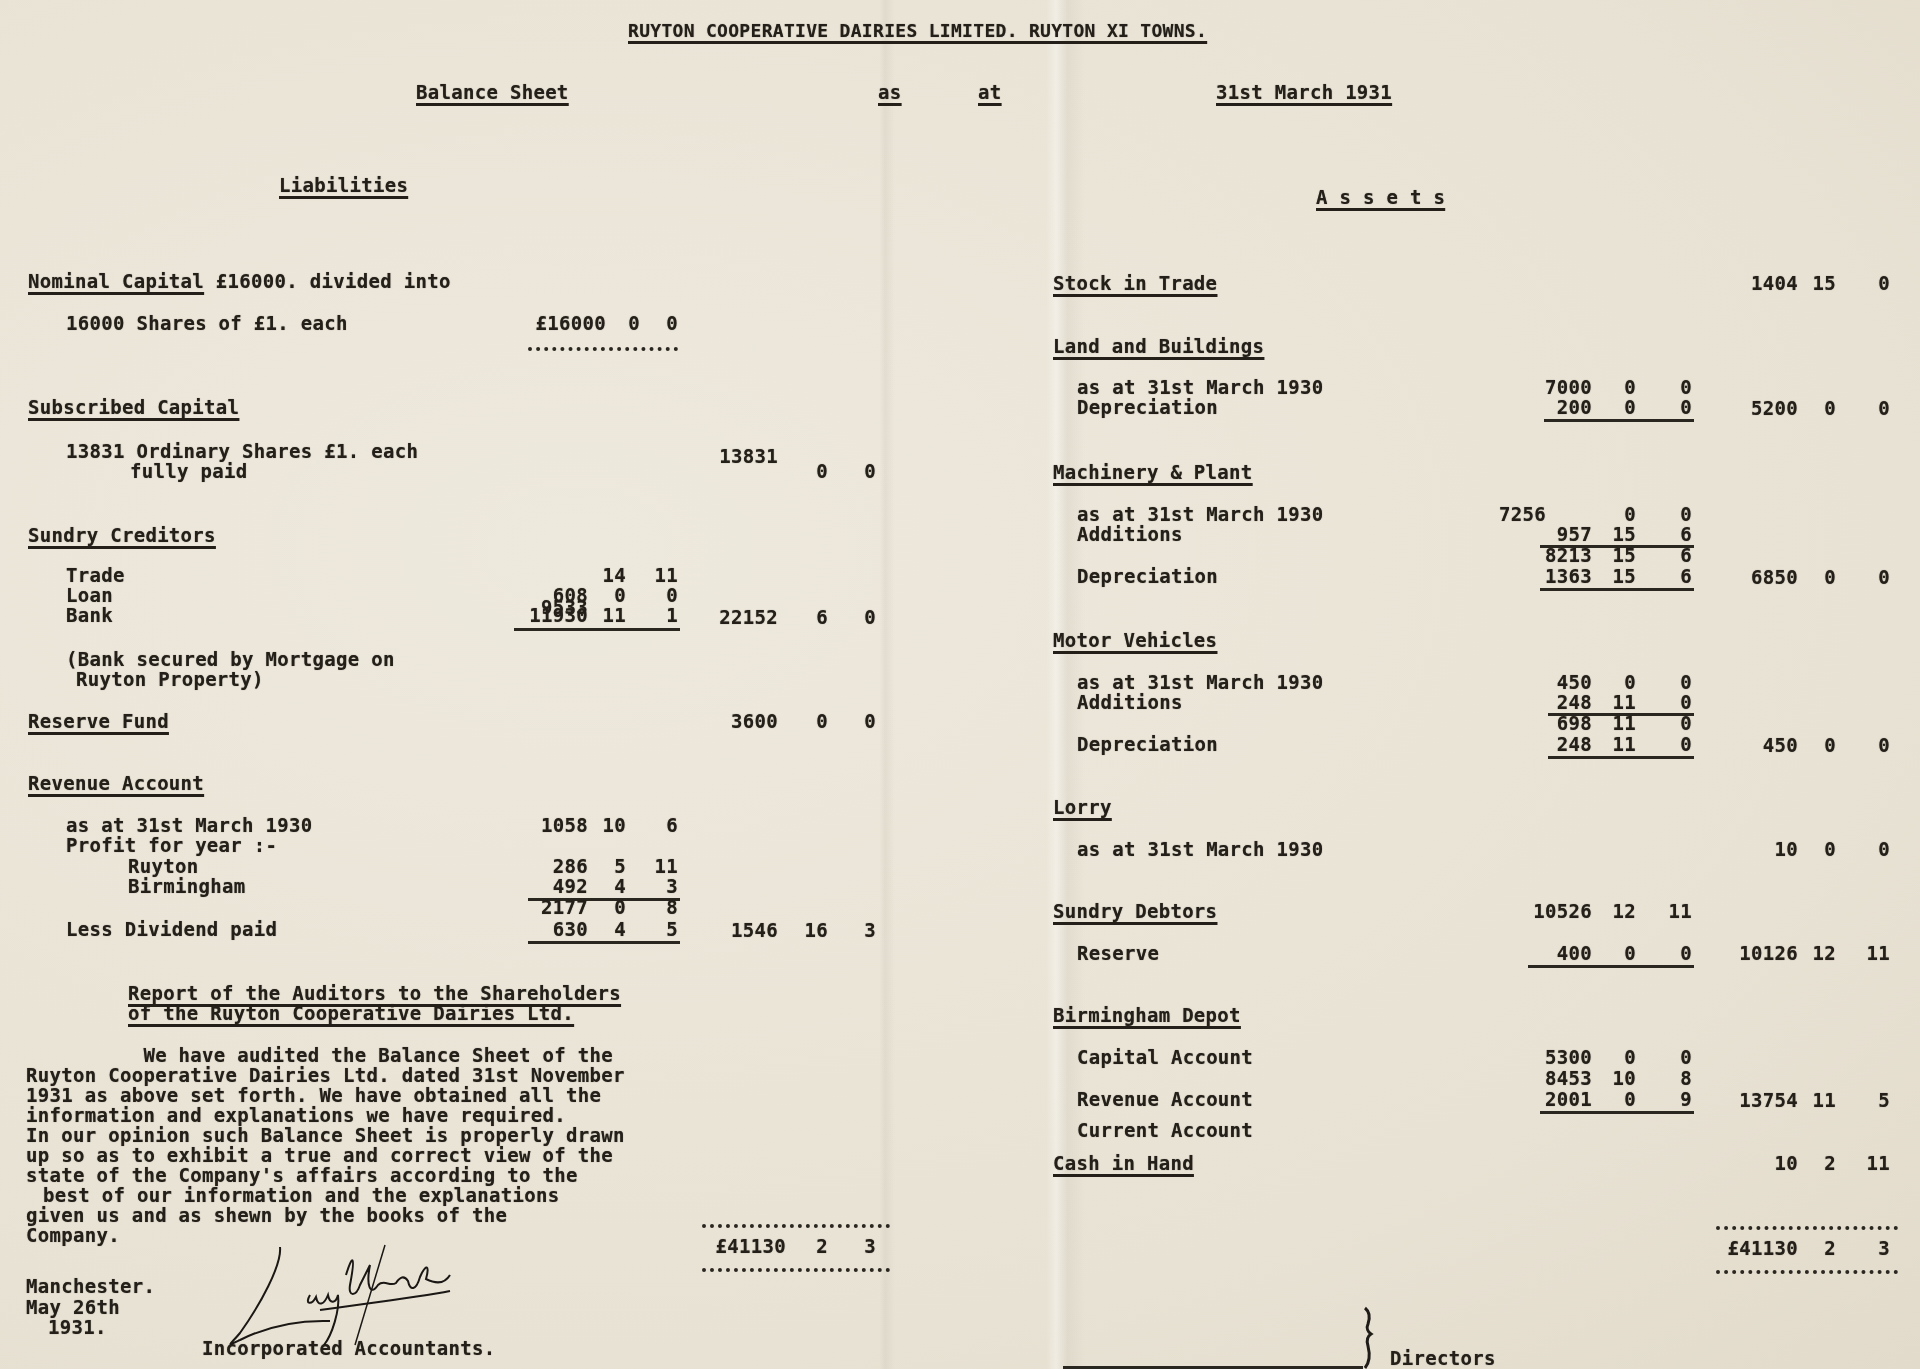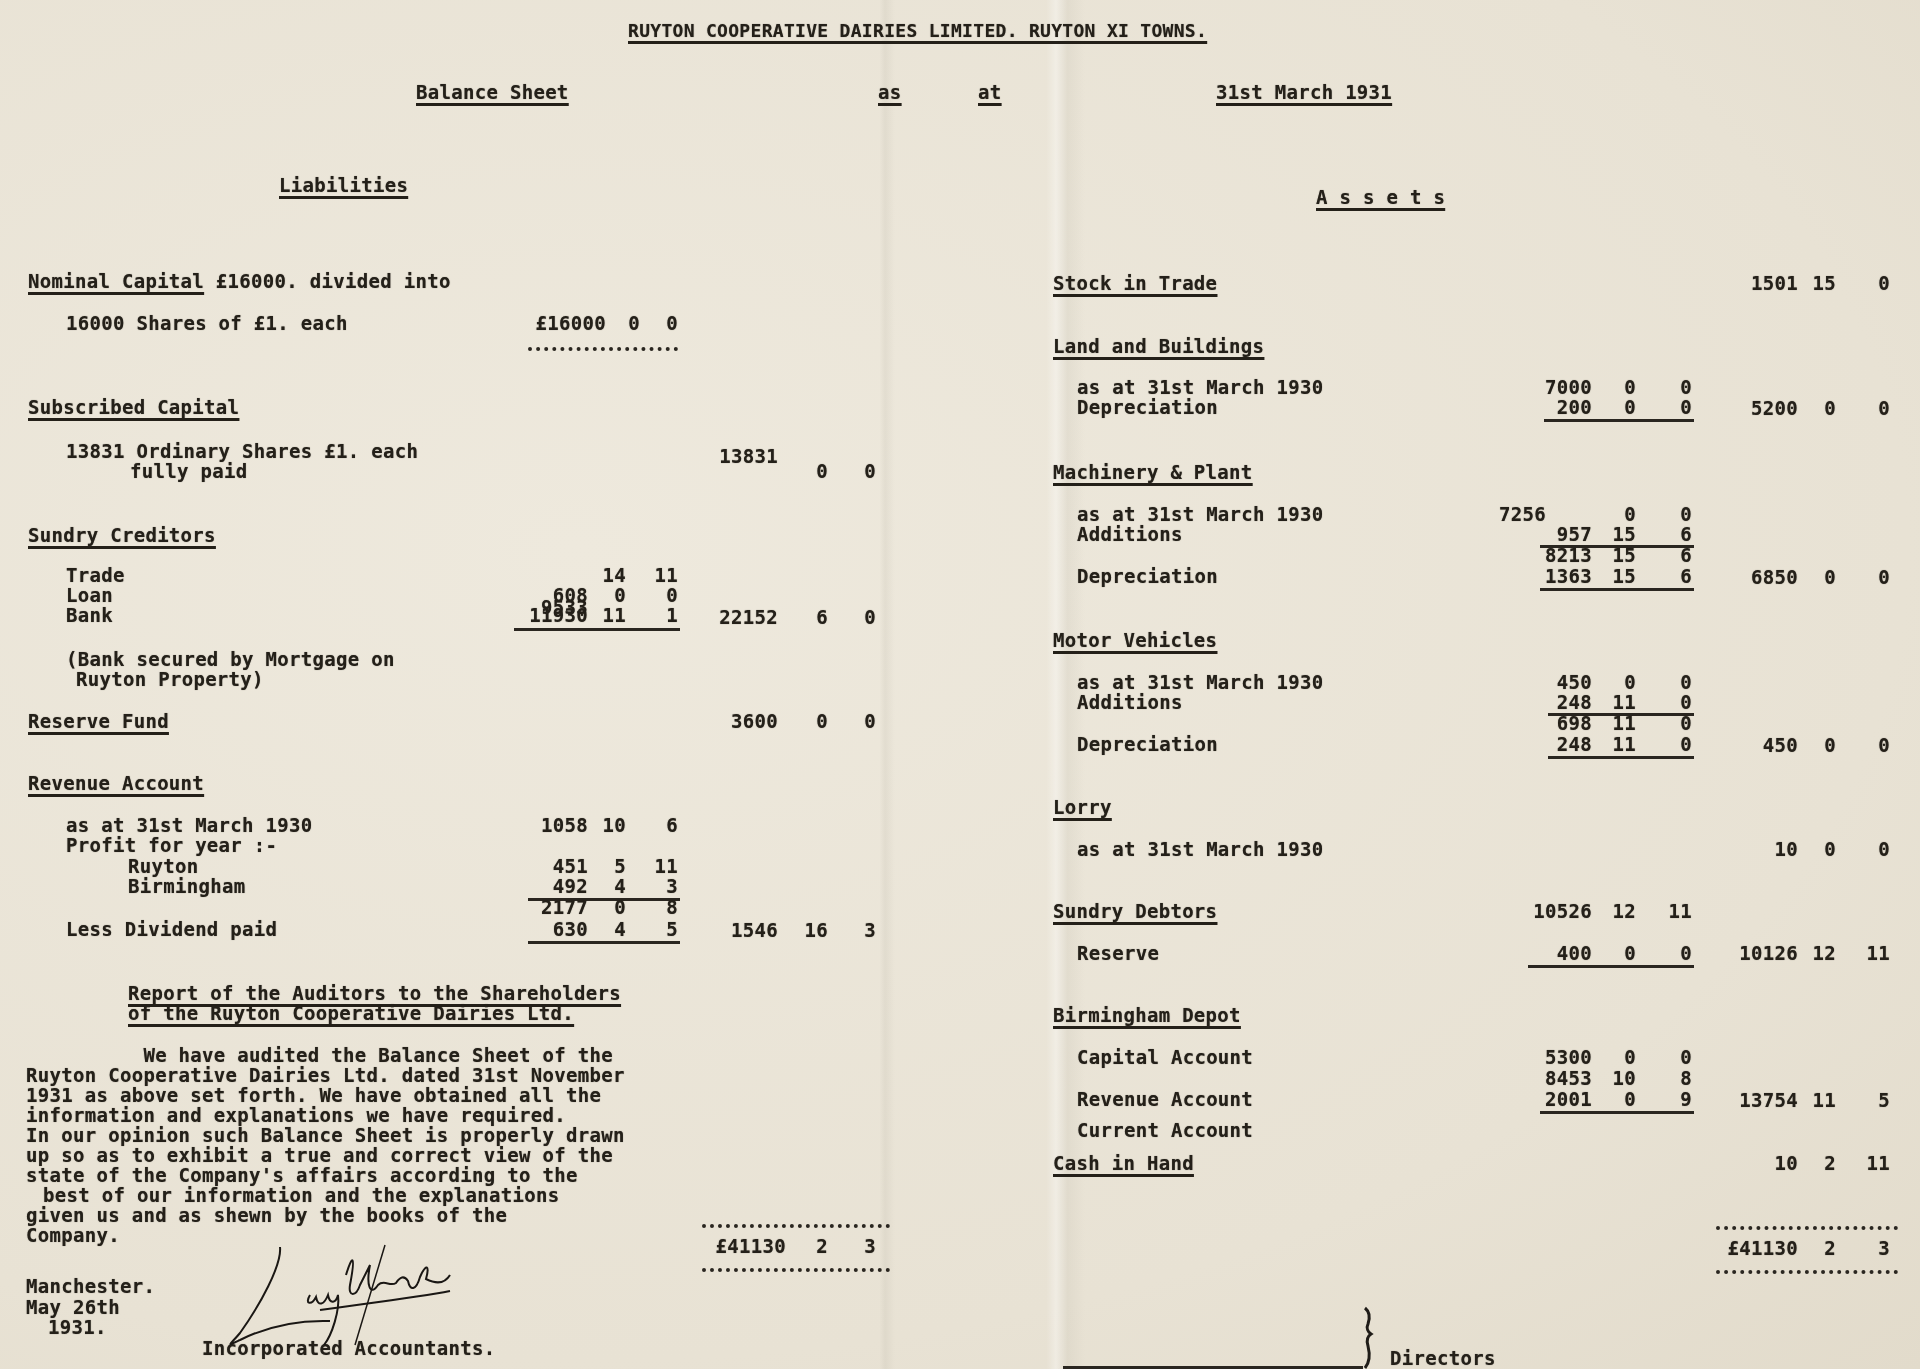--- a/index.html
+++ b/index.html
@@ -74,21 +74,21 @@
   <div class="t r" style="left:800px;top:711px;width:28px;">0</div>
   <div class="t r" style="left:848px;top:711px;width:28px;">0</div>
 
   <div class="t u" style="left:28px;top:773px;">Revenue Account</div>
   <div class="t" style="left:66px;top:815px;">as at 31st March 1930</div>
   <div class="t r" style="left:510px;top:815px;width:78px;">1058</div>
   <div class="t r" style="left:596px;top:815px;width:30px;">10</div>
   <div class="t r" style="left:646px;top:815px;width:32px;">6</div>
   <div class="t" style="left:66px;top:835px;">Profit for year :-</div>
   <div class="t" style="left:128px;top:856px;">Ruyton</div>
-  <div class="t r" style="left:510px;top:856px;width:78px;">451</div>
+  <div class="t r" style="left:510px;top:856px;width:78px;">286</div>
   <div class="t r" style="left:596px;top:856px;width:30px;">5</div>
   <div class="t r" style="left:646px;top:856px;width:32px;">11</div>
   <div class="t" style="left:128px;top:876px;">Birmingham</div>
   <div class="t r" style="left:510px;top:876px;width:78px;">492</div>
   <div class="t r" style="left:596px;top:876px;width:30px;">4</div>
   <div class="t r" style="left:646px;top:876px;width:32px;">3</div>
   <div class="line" style="left:528px;top:898px;width:152px;"></div>
   <div class="t r" style="left:510px;top:897px;width:78px;">2177</div>
   <div class="t r" style="left:596px;top:897px;width:30px;">0</div>
   <div class="t r" style="left:646px;top:897px;width:32px;">8</div>
@@ -131,21 +131,21 @@
     <path d="M90 60 C 84 70, 92 70, 96 62 C 98 72, 104 70, 108 60 C 110 70, 116 68, 118 60 C 120 75, 112 100, 104 110" fill="none" stroke="#1a1714" stroke-width="2"></path>
     <path d="M126 40 C 132 20, 136 18, 130 50 C 128 62, 136 62, 140 50 L 150 30 C 146 50, 150 62, 158 50 C 164 44, 170 52, 176 48 C 180 42, 184 40, 188 46 C 190 56, 196 56, 200 42 C 206 28, 210 30, 206 44 C 214 48, 224 50, 230 40" fill="none" stroke="#1a1714" stroke-width="2"></path>
     <path d="M135 110 L 165 10" fill="none" stroke="#1a1714" stroke-width="1.5"></path>
     <path d="M100 75 C 150 68, 200 62, 230 56" fill="none" stroke="#1a1714" stroke-width="2"></path>
   </svg>
 </div>
 
 <div>
 
   <div class="t u" style="left:1053px;top:273px;">Stock in Trade</div>
-  <div class="t r" style="left:1720px;top:273px;width:78px;">1501</div>
+  <div class="t r" style="left:1720px;top:273px;width:78px;">1404</div>
   <div class="t r" style="left:1806px;top:273px;width:30px;">15</div>
   <div class="t r" style="left:1858px;top:273px;width:32px;">0</div>
 
   <div class="t u" style="left:1053px;top:336px;">Land and Buildings</div>
   <div class="t" style="left:1077px;top:377px;">as at 31st March 1930</div>
   <div class="t r" style="left:1514px;top:377px;width:78px;">7000</div>
   <div class="t r" style="left:1606px;top:377px;width:30px;">0</div>
   <div class="t r" style="left:1660px;top:377px;width:32px;">0</div>
   <div class="t" style="left:1077px;top:397px;">Depreciation</div>
   <div class="t r" style="left:1514px;top:397px;width:78px;">200</div>

